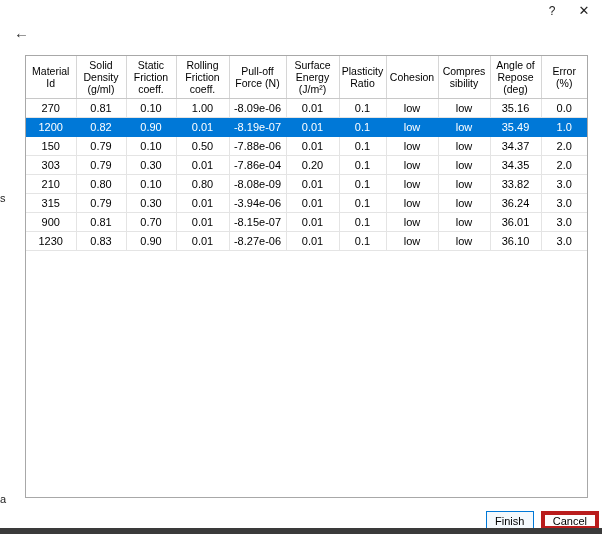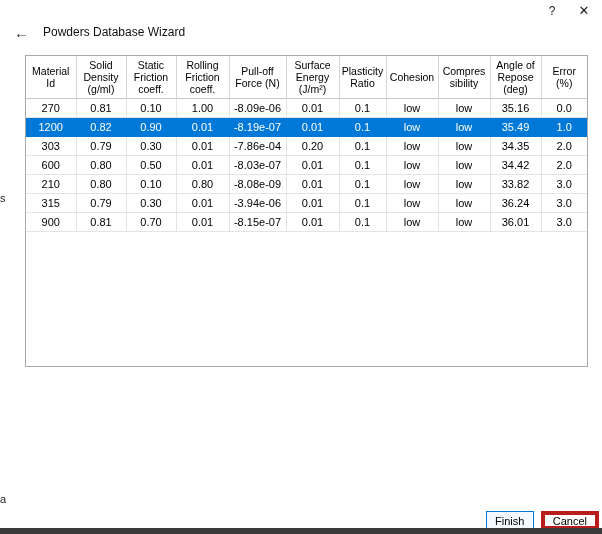--- a/index.html
+++ b/index.html
@@ -19,21 +19,21 @@
     font-family:"Liberation Sans", sans-serif; cursor:pointer; text-align:center;
   }
   .tb-help { right:34px; }
   .tb-close { right:2px; font-size:13px; }
   
   .wizard-header { position:absolute; top:23px; left:14px; display:flex; align-items:center; gap:14px; height:18px; }
   .back-arrow { font-size:15px; line-height:15px; color:#333; cursor:pointer; }
   .wizard-title { font-size:12px; color:#101010; }
   
   .table-container {
-    position:absolute; left:25px; top:55px; width:563px; height:312px;
+    position:absolute; left:25px; top:55px; width:563px; height:443px;
     border:1px solid #a8a8a8; background:#fff; overflow:hidden;
   }
   table { border-collapse:collapse; table-layout:fixed; width:100%; }
   th {
     font-weight:normal; font-size:10.5px; line-height:12px;
     padding:3px 2px; height:42px; vertical-align:middle; text-align:center;
     border-right:1px solid #d6d6d6; border-bottom:1px solid #c8c8c8;
     background:#ffffff; word-wrap:break-word;
   }
   th:last-child, td:last-child { border-right:none; }
@@ -65,21 +65,20 @@
 </head>
 <body>
 
 <div class="titlebar">
   <button class="tb-btn tb-help">?</button>
   <button class="tb-btn tb-close">✕</button>
 </div>
 
 <div class="wizard-header">
   <span class="back-arrow">←</span>
-  <span class="wizard-title">Powders Database Wizard</span>
 </div>
 
 <div class="table-container">
   <table>
     <colgroup>
       <col style="width:50px">
         <col style="width:50px">
         <col style="width:50px">
         <col style="width:53px">
       <col style="width:57px">
@@ -126,43 +125,43 @@
           <td>0.01</td>
           <td>-8.19e-07</td>
           <td>0.01</td>
           <td>0.1</td>
           <td>low</td>
           <td>low</td>
           <td>35.49</td>
           <td>1.0</td>
         </tr>
         <tr>
+          <td>150</td>
+          <td>0.79</td>
+          <td>0.10</td>
+          <td>0.50</td>
+          <td>-7.88e-06</td>
+          <td>0.01</td>
+          <td>0.1</td>
+          <td>low</td>
+          <td>low</td>
+          <td>34.37</td>
+          <td>2.0</td>
+        </tr>
+        <tr>
           <td>303</td>
           <td>0.79</td>
           <td>0.30</td>
           <td>0.01</td>
           <td>-7.86e-04</td>
           <td>0.20</td>
           <td>0.1</td>
           <td>low</td>
           <td>low</td>
           <td>34.35</td>
-          <td>2.0</td>
-        </tr>
-        <tr>
-          <td>600</td>
-          <td>0.80</td>
-          <td>0.50</td>
-          <td>0.01</td>
-          <td>-8.03e-07</td>
-          <td>0.01</td>
-          <td>0.1</td>
-          <td>low</td>
-          <td>low</td>
-          <td>34.42</td>
           <td>2.0</td>
         </tr>
         <tr>
           <td>210</td>
           <td>0.80</td>
           <td>0.10</td>
           <td>0.80</td>
           <td>-8.08e-09</td>
           <td>0.01</td>
           <td>0.1</td>
@@ -190,20 +189,33 @@
           <td>0.70</td>
           <td>0.01</td>
           <td>-8.15e-07</td>
           <td>0.01</td>
           <td>0.1</td>
           <td>low</td>
           <td>low</td>
           <td>36.01</td>
           <td>3.0</td>
         </tr>
+        <tr>
+          <td>1230</td>
+          <td>0.83</td>
+          <td>0.90</td>
+          <td>0.01</td>
+          <td>-8.27e-06</td>
+          <td>0.01</td>
+          <td>0.1</td>
+          <td>low</td>
+          <td>low</td>
+          <td>36.10</td>
+          <td>3.0</td>
+        </tr>
       </tbody>
   </table>
 </div>
 
 <span class="edge-frag frag-mid">s</span>
 <span class="edge-frag frag-bottom">a</span>
 
 <div class="footer">
   <button class="btn primary">Finish</button>
   <button class="btn">Cancel</button>

